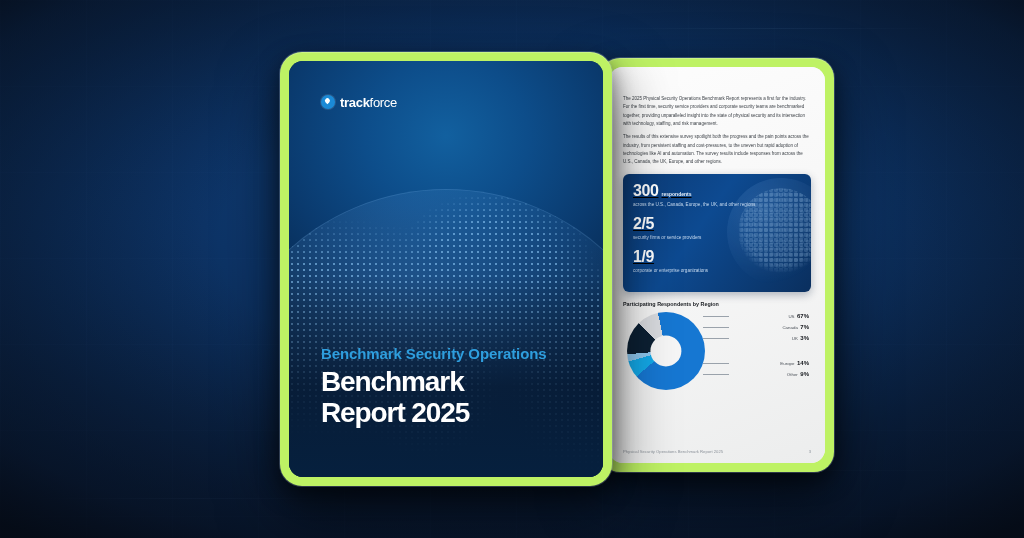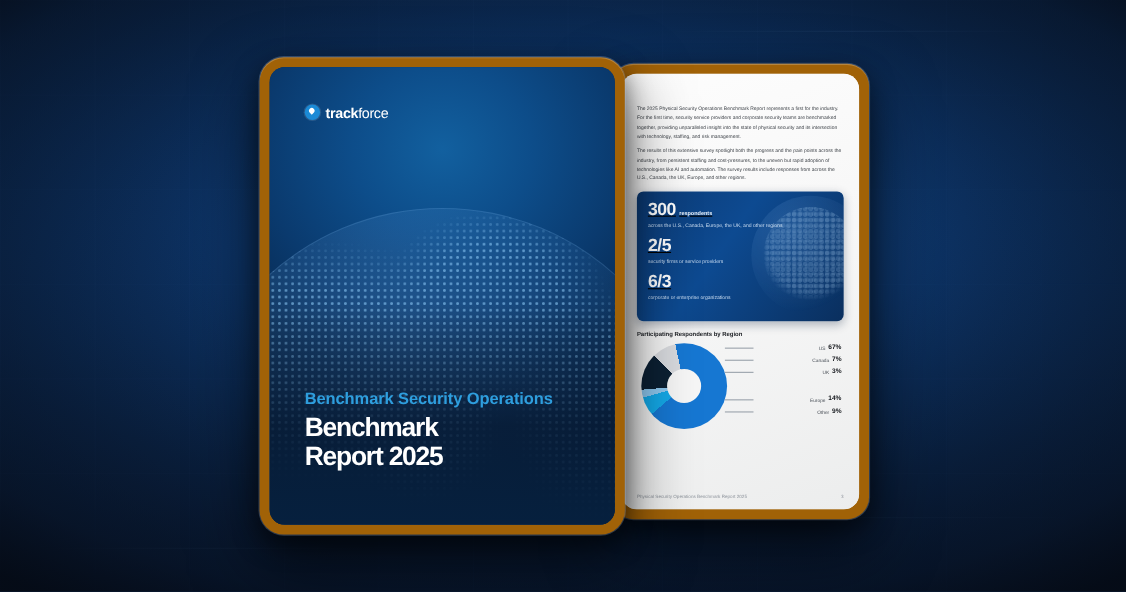--- a/index.html
+++ b/index.html
@@ -34,28 +34,29 @@
     background:linear-gradient(90deg, rgba(140,195,255,0), rgba(140,195,255,.10), rgba(140,195,255,0));
     height:1px;
   }
   .streak-a { top:28px;  left:610px; width:330px; }
   .streak-b { top:498px; left:40px;  width:300px; opacity:.6; }
   .streak-c { top:470px; left:560px; width:420px; opacity:.5; }
 
   
   .tablet {
     position:absolute;
-    background:#a16207;
+    background:#bef264;
     border-radius:22px;
     padding:9px;
     box-shadow:
       0 1px 0 rgba(255,255,255,.22) inset,
       0 0 0 1px rgba(180,205,240,.25),
       0 26px 60px rgba(0,0,0,.62),
       0 8px 22px rgba(0,0,0,.5);
+    margin-left: 44px;
   }
   .tablet .screen {
     width:100%; height:100%;
     border-radius:14px;
     overflow:hidden;
     position:relative;
   }
 
   
   #tablet-back {
@@ -219,21 +220,21 @@
   .logo-text { font-size:13px; color:#ffffff; letter-spacing:-.3px; line-height:1; }
   .logo-text b { font-weight:bold; }
   .logo-text span { font-weight:normal; }
 
   .cover-titles { position:absolute; left:32px; bottom:48px; z-index:4; }
   .cover-eyebrow {
     font-size:15px; font-weight:bold; color:#2e9ede;
     letter-spacing:-.1px; margin-bottom:5px;
   }
   .cover-h1 {
-    font-size:24px; font-weight:bold; color:#ffffff;
+    font-size:28px; font-weight:bold; color:#ffffff;
     line-height:1.1; letter-spacing:-1.1px;
   }
 </style>
 </head>
 <body>
 
 <div id="scene">
   <div class="bg-grid"></div>
   <div class="bg-streak streak-a"></div>
   <div class="bg-streak streak-b"></div>
@@ -266,21 +267,21 @@
         <div class="stat">
           <div class="stat-head">
             <span class="stat-num">2/5</span>
           </div>
           <div class="stat-sub">security firms
 or service providers</div>
         </div>
 
         <div class="stat">
           <div class="stat-head">
-            <span class="stat-num">6/3</span>
+            <span class="stat-num">1/9</span>
           </div>
           <div class="stat-sub">corporate or enterprise
 organizations</div>
         </div>
       </div>
 
       <div class="chart-block">
         <div class="chart-title">Participating Respondents by Region</div>
         <div class="chart-area">
           <div class="donut-wrap">

